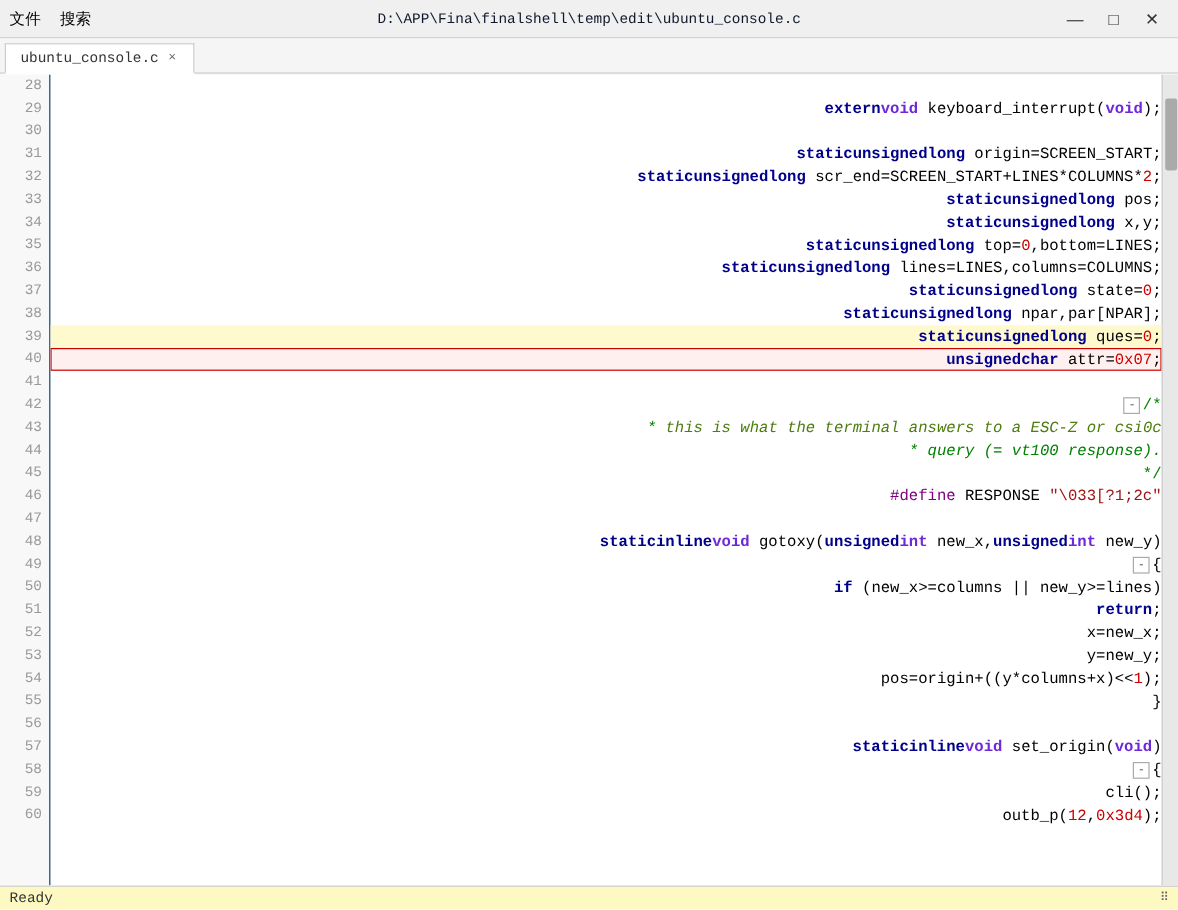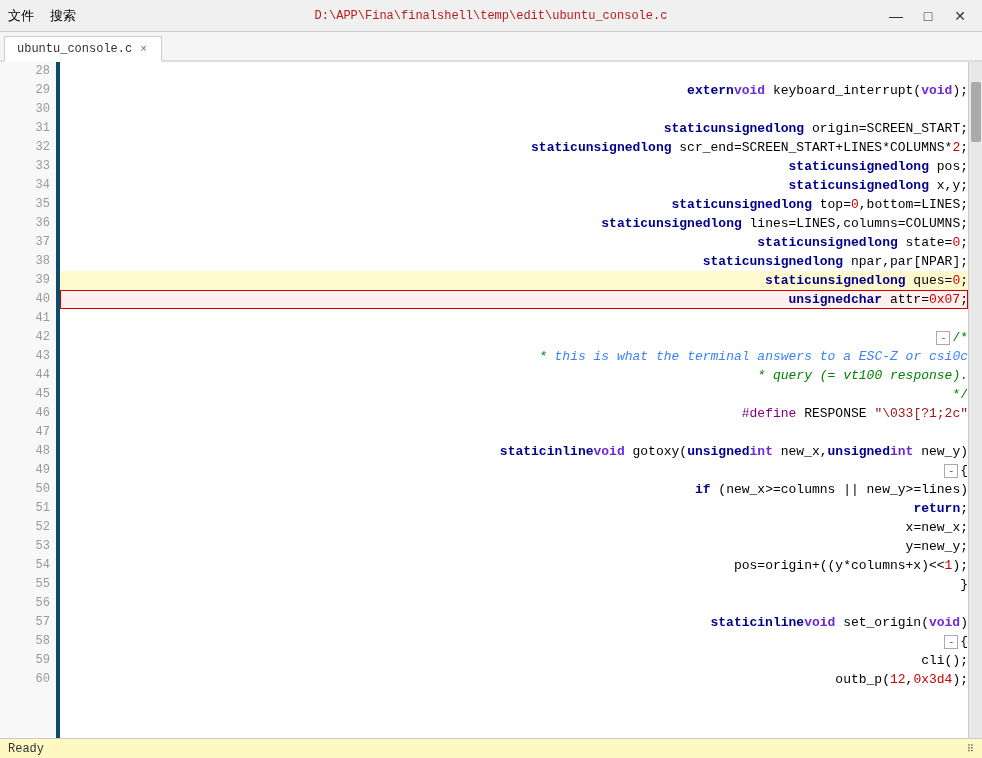--- a/index.html
+++ b/index.html
@@ -31,21 +31,21 @@
       gap: 16px;
     }
     .title-bar-menu {
       font-size: 13px;
       color: #000;
     }
     .title-bar-title {
       flex: 1;
       text-align: center;
       font-size: 12px;
-      color: #b91c1c;
+      color: #0f172a;
       position: absolute;
       left: 50%;
       transform: translateX(-50%);
     }
     .title-bar-controls {
       display: flex;
       gap: 4px;
     }
     .title-btn {
       width: 28px;
@@ -94,23 +94,23 @@
     
     .editor-container {
       display: flex;
       flex: 1;
       overflow: hidden;
       background: #fff;
     }
 
     
     .line-numbers {
-      width: 60px;
+      width: 42px;
       background: #f8f8f8;
-      border-right: 4px solid #0c4a6e;
+      border-right: 1px solid #0c4a6e;
       padding: 0;
       flex-shrink: 0;
       overflow: hidden;
       color: #999;
       font-size: 12px;
       text-align: right;
       user-select: none;
     }
     .line-num {
       height: 19px;
@@ -307,21 +307,21 @@
       <div class="code-line"><span class="kw-blue">static</span> <span class="kw-blue">unsigned</span> <span class="kw-blue">long</span> npar,par[NPAR];</div>
 
       <div class="code-line highlighted"><span class="kw-blue">static</span> <span class="kw-blue">unsigned</span> <span class="kw-blue">long</span> ques=<span class="kw-red">0</span>;</div>
 
       <div class="code-line selected-line"><span class="kw-blue">unsigned</span> <span class="kw-blue">char</span> attr=<span class="kw-red">0x07</span>;</div>
 
       <div class="code-line">&nbsp;</div>
 
       <div class="code-line"><span class="fold-indicator">-</span><span class="kw-green">/*</span></div>
 
-      <div class="code-line"><span class="kw-comment-italic">&nbsp;* <span style="color:#3b82f6;font-style:italic;">this is what the terminal answers to a ESC-Z or csi0c</span></span></div>
+      <div class="code-line"><span class="kw-comment-italic">&nbsp;* <span style="color:#4d7c0f;font-style:italic;">this is what the terminal answers to a ESC-Z or csi0c</span></span></div>
 
       <div class="code-line"><span class="kw-comment-italic">&nbsp;* query (= vt100 response).</span></div>
 
       <div class="code-line"><span class="kw-green">&nbsp;*/</span></div>
 
       <div class="code-line"><span class="kw-purple">#define</span> RESPONSE <span class="kw-string">"\033[?1;2c"</span></div>
 
       <div class="code-line">&nbsp;</div>
 
       <div class="code-line"><span class="kw-blue">static</span> <span class="kw-blue">inline</span> <span class="kw-darkblue">void</span> gotoxy(<span class="kw-blue">unsigned</span> <span class="kw-darkblue">int</span> new_x,<span class="kw-blue">unsigned</span> <span class="kw-darkblue">int</span> new_y)</div>

